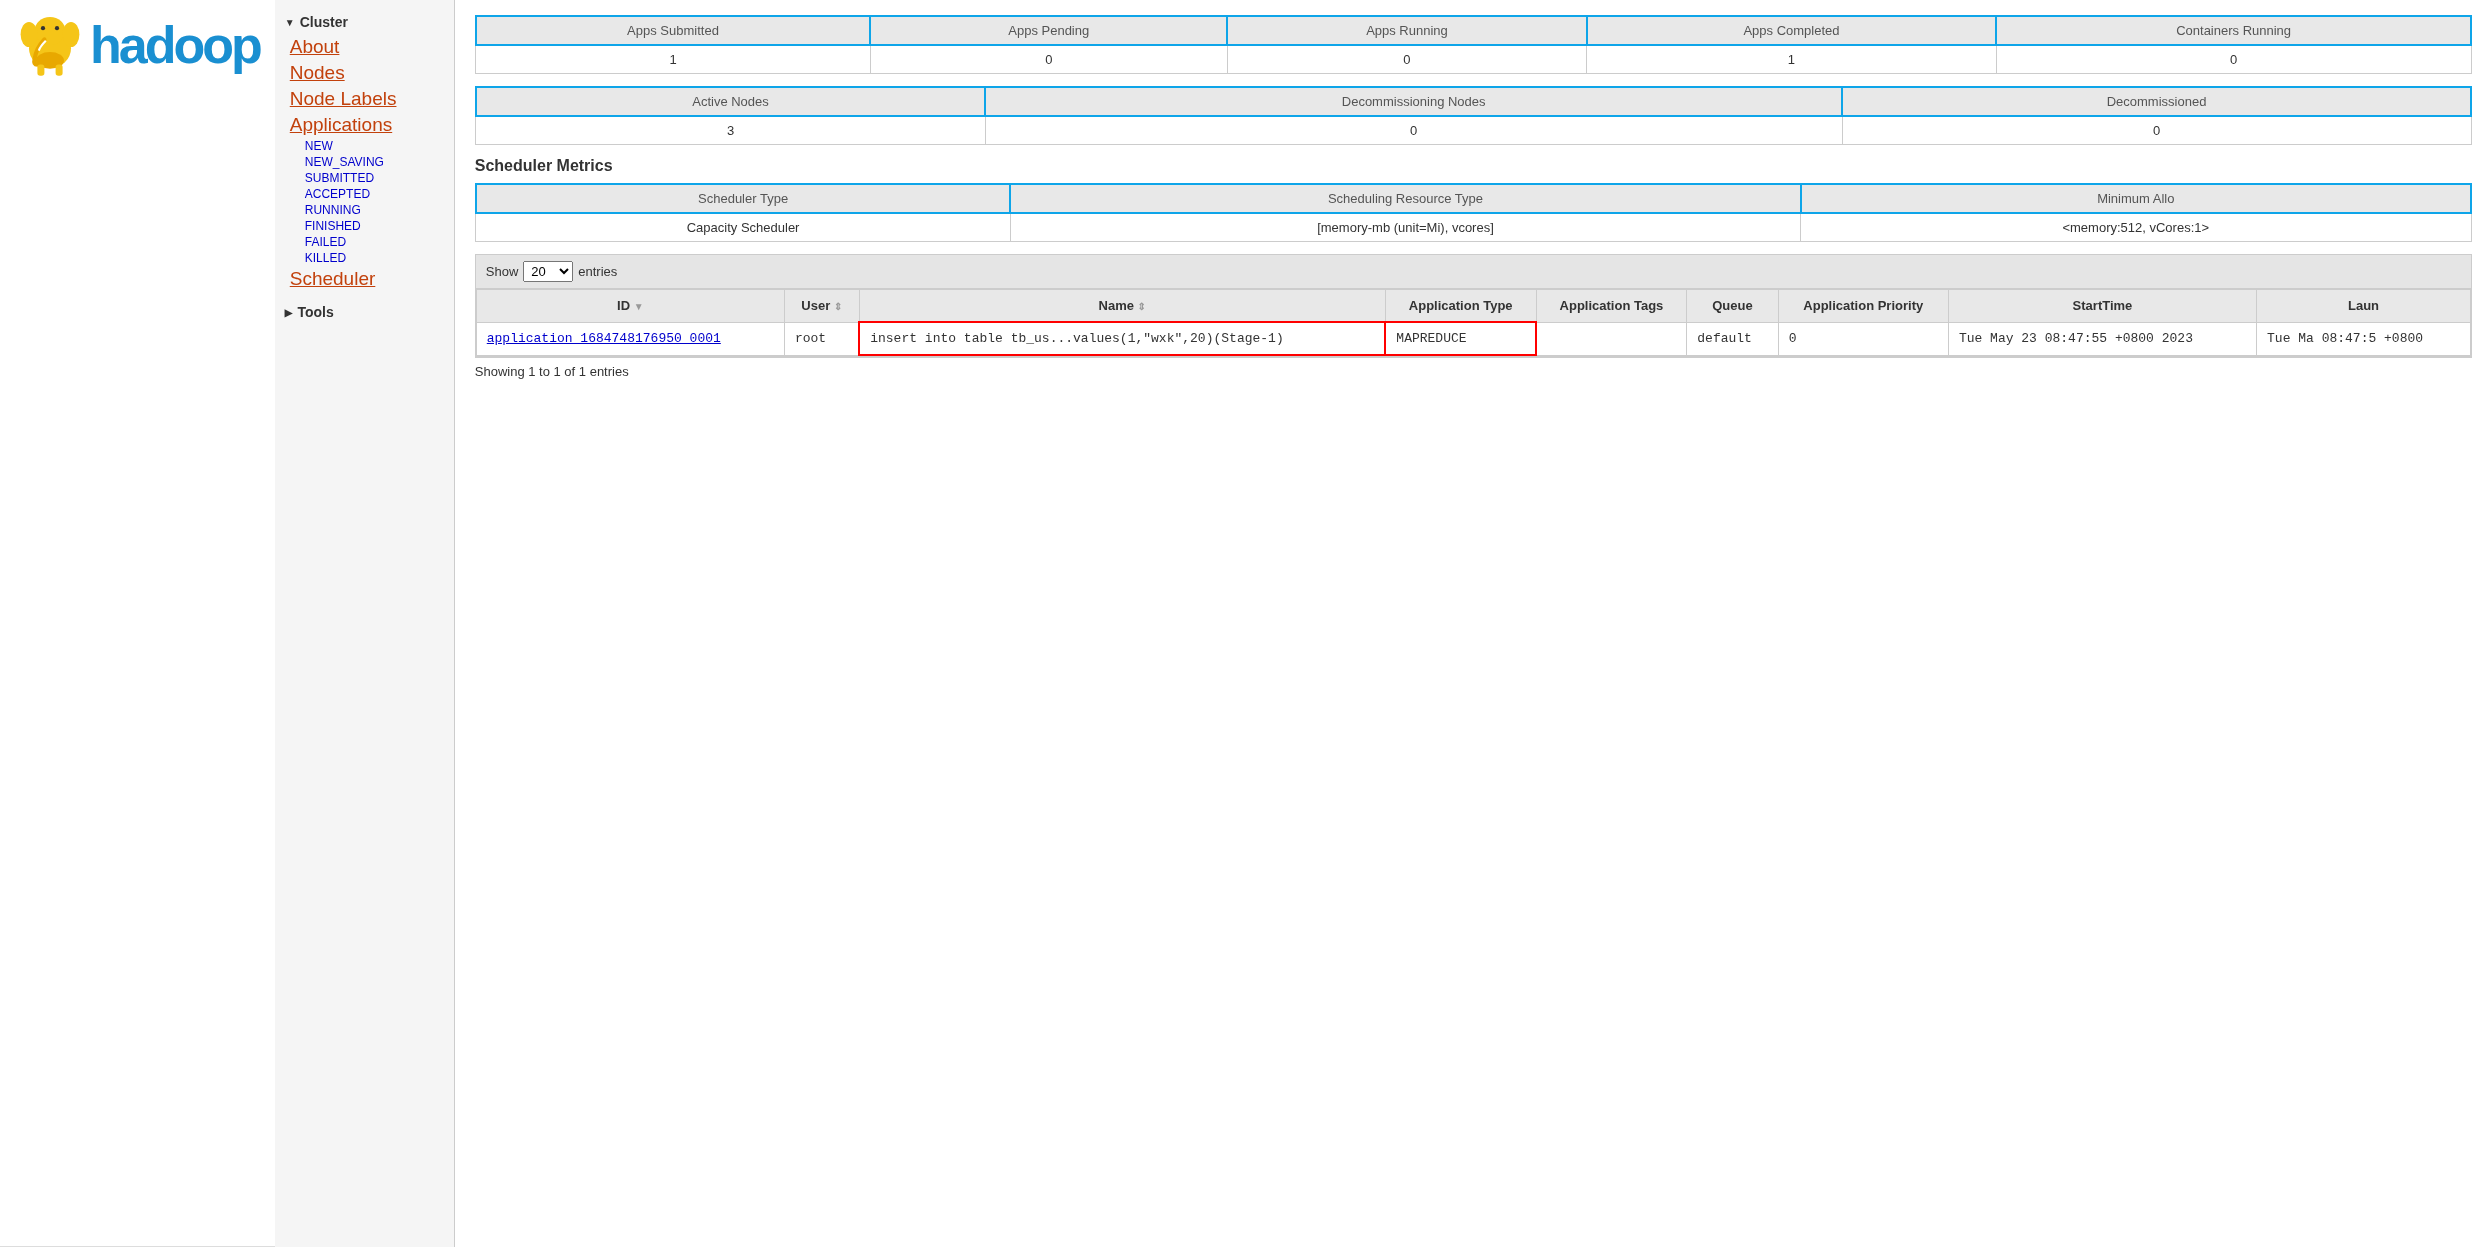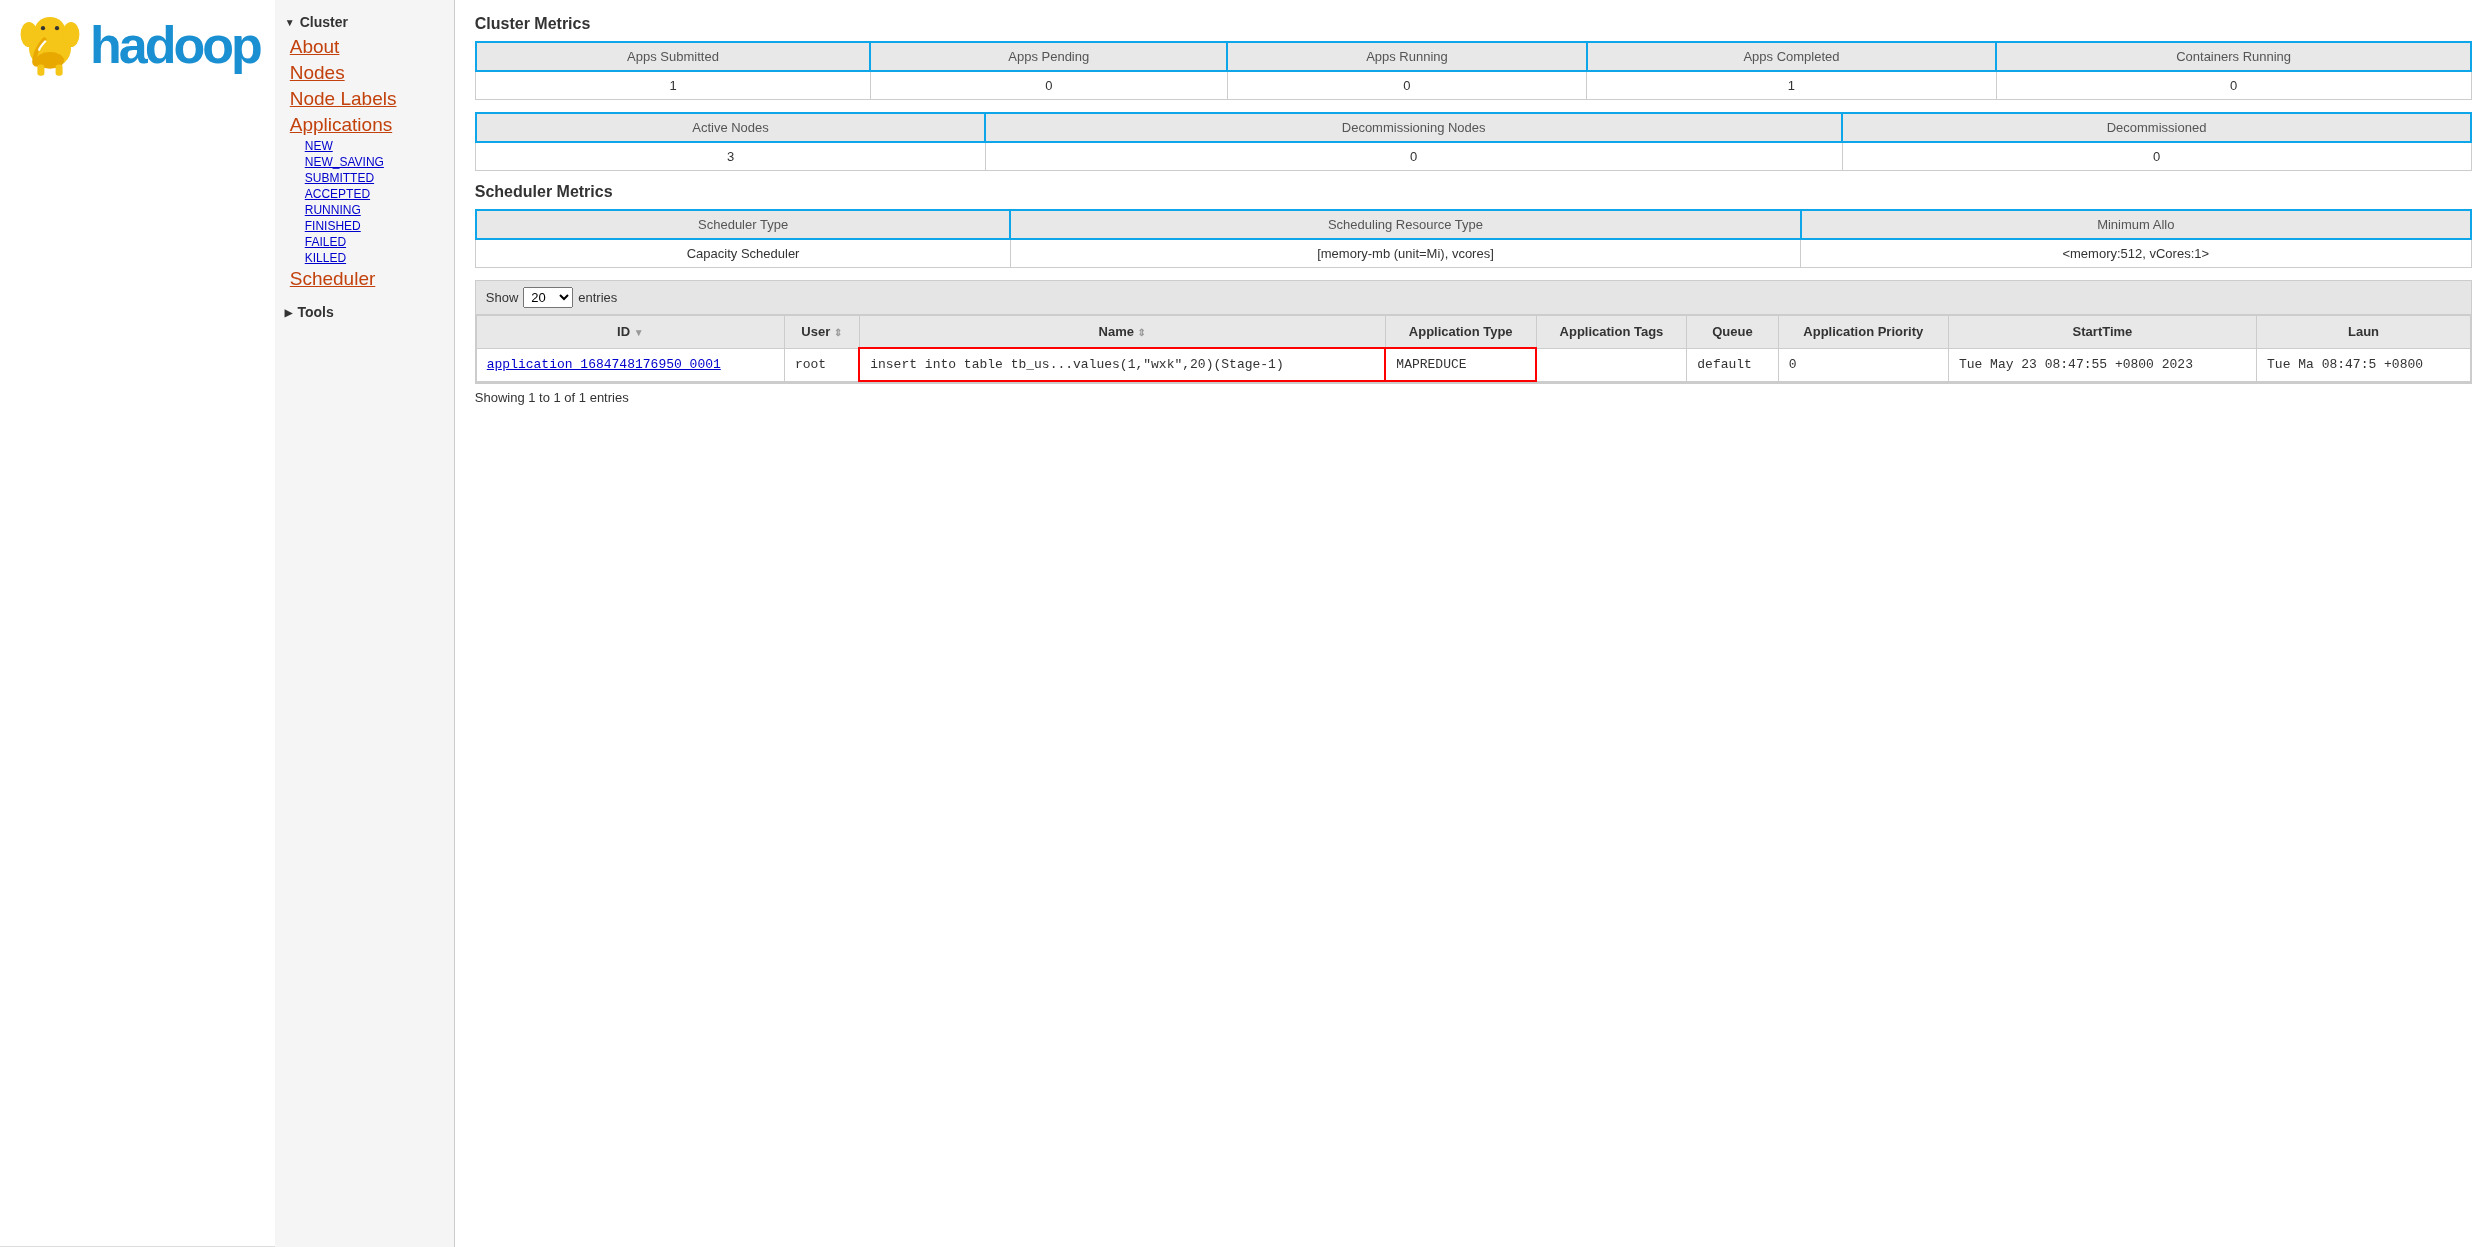--- a/index.html
+++ b/index.html
@@ -11,21 +11,21 @@
 
     .main { display: flex; flex: 1; overflow: hidden; }
 
     
     .sidebar { width: 180px; min-width: 180px; border-right: 1px solid #ccc; padding: 10px 0; background: #f5f5f5; overflow-y: auto; }
     .sidebar-section { margin-bottom: 8px; }
     .sidebar-section-header { display: flex; align-items: center; font-weight: bold; padding: 4px 10px; cursor: pointer; font-size: 14px; }
     .sidebar-section-header .arrow { margin-right: 5px; font-size: 10px; }
     .sidebar-link { display: block; padding: 2px 15px; color: #c2410c; text-decoration: underline; cursor: pointer; font-size: 19px; }
     .sidebar-sub { padding-left: 20px; }
-    .sidebar-sub-link { display: block; padding: 1px 10px; color: #0000cc; text-decoration: underline; cursor: pointer; font-size: 12px; }
+    .sidebar-sub-link { display: block; padding: 1px 10px; color: #0000cc; cursor: pointer; font-size: 12px; }
 
     
     .content { flex: 1; padding: 15px 20px; overflow: auto; }
 
     
     .section-title { font-size: 16px; font-weight: bold; margin-bottom: 8px; margin-top: 12px; }
     .section-title:first-child { margin-top: 0; }
 
     
     .metrics-table { width: 100%; border-collapse: collapse; margin-bottom: 12px; font-size: 13px; }
@@ -118,21 +118,20 @@
       <div class="sidebar-section">
         <div class="sidebar-section-header">
           <span class="arrow">▶</span>
           <span>Tools</span>
         </div>
       </div>
     </div>
 
     <div class="content">
 
-      <div class="section-title">Cluster Metrics</div>
       <table class="metrics-table">
         <thead>
           <tr>
             <th>Apps Submitted</th>
             <th>Apps Pending</th>
             <th>Apps Running</th>
             <th>Apps Completed</th>
             <th>Containers Running</th>
           </tr>
         </thead>

